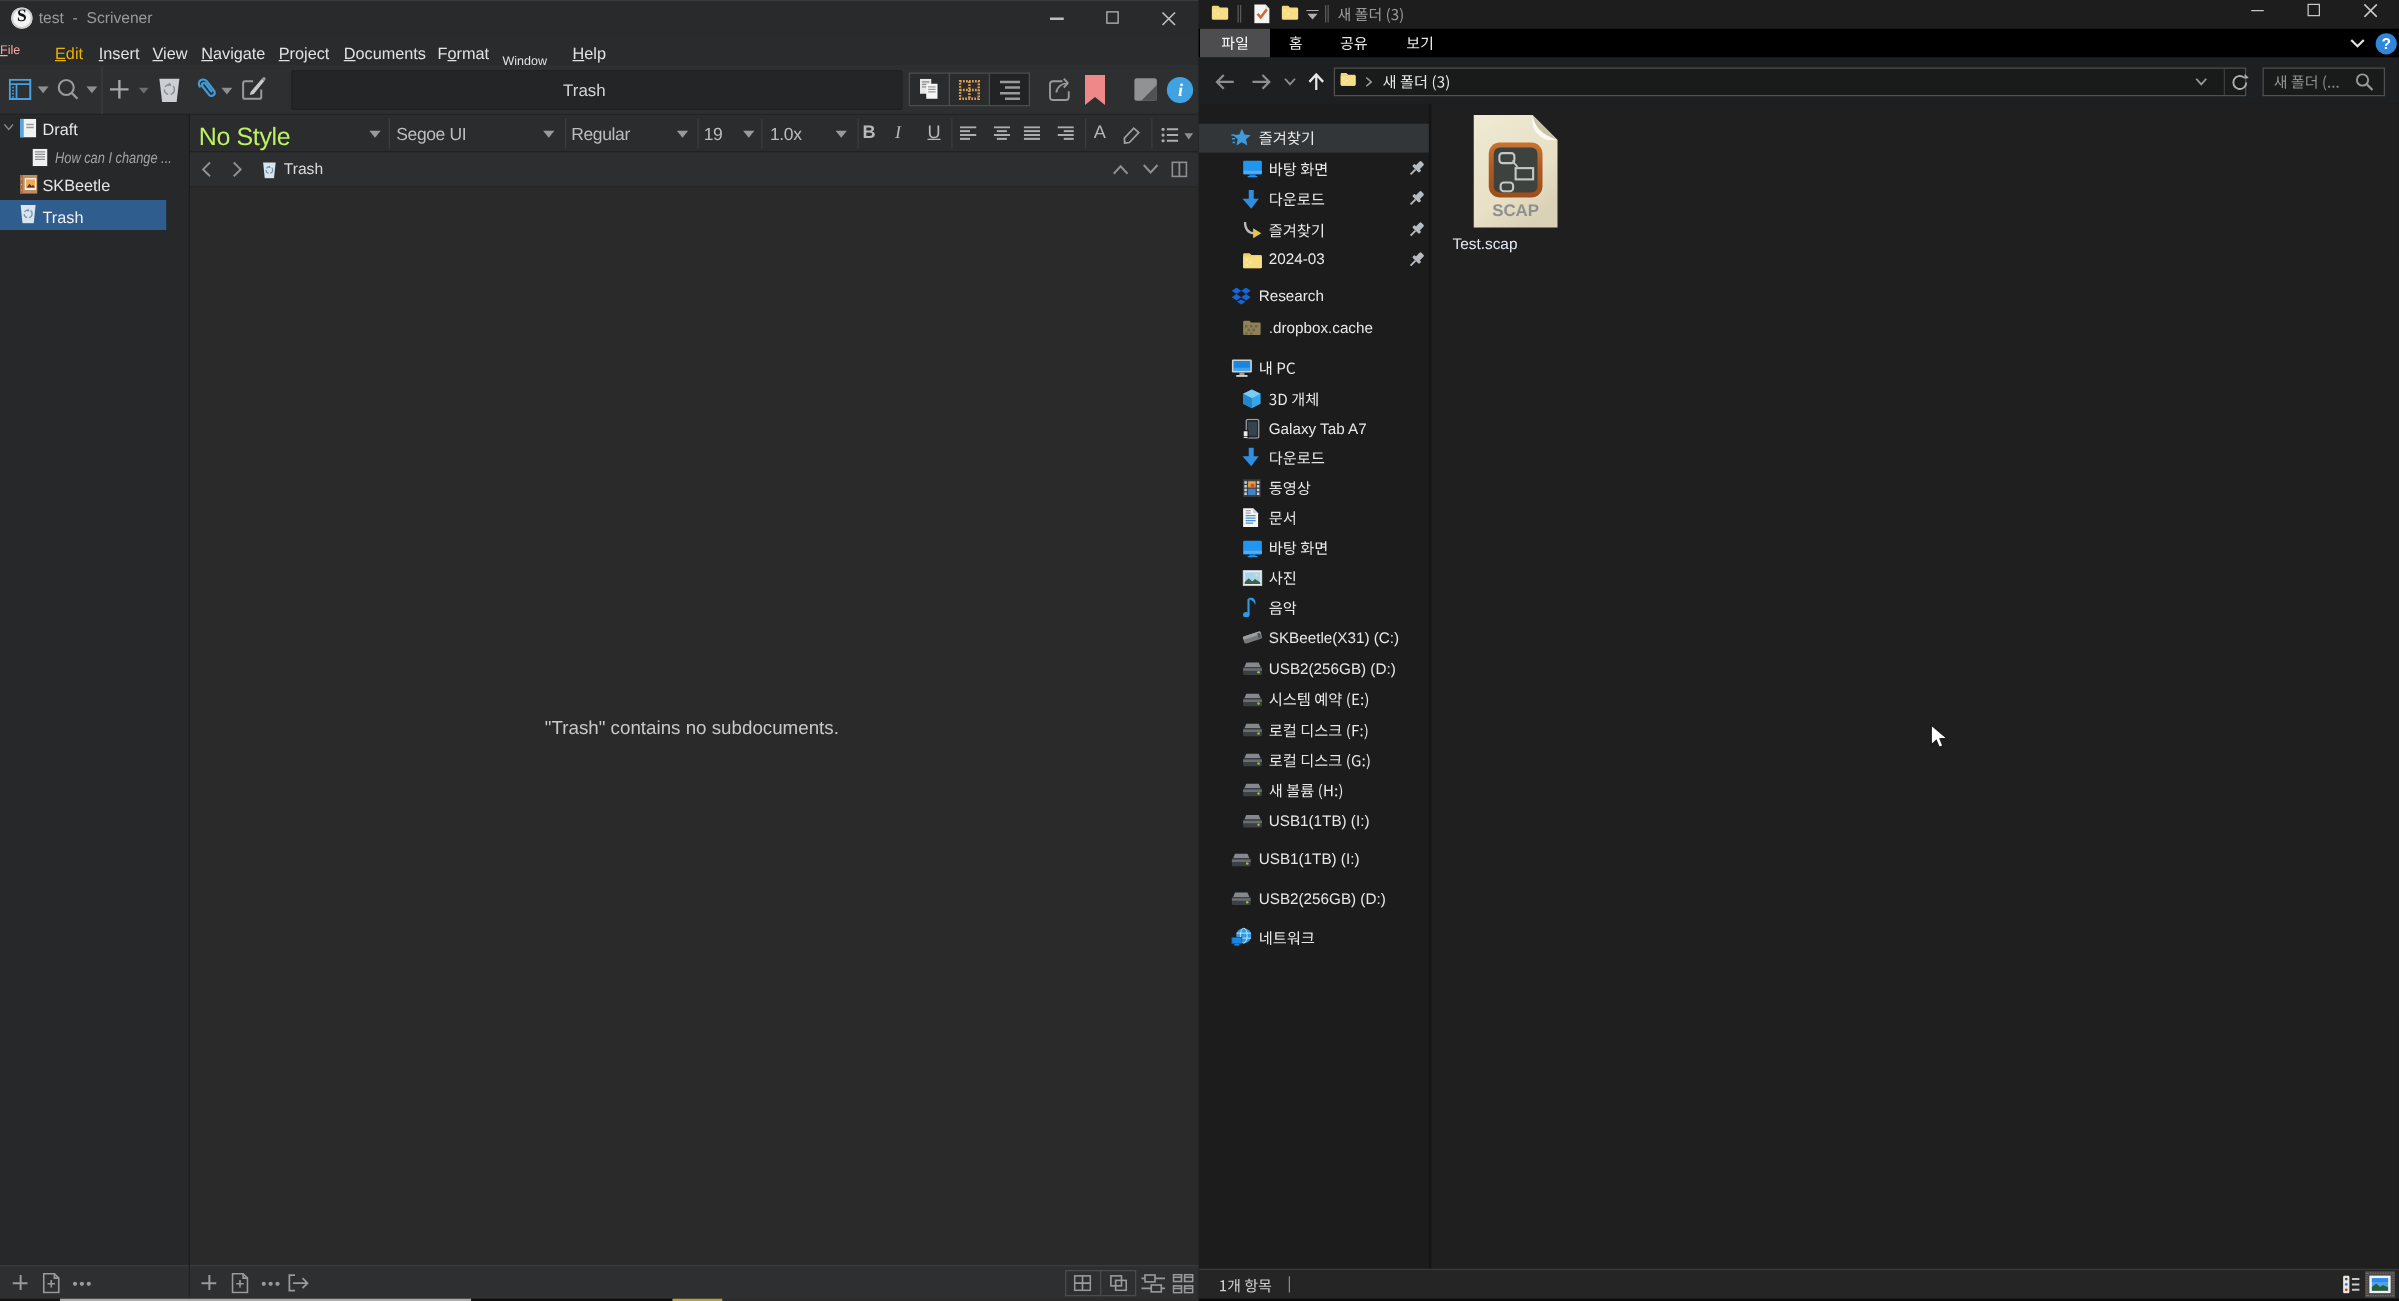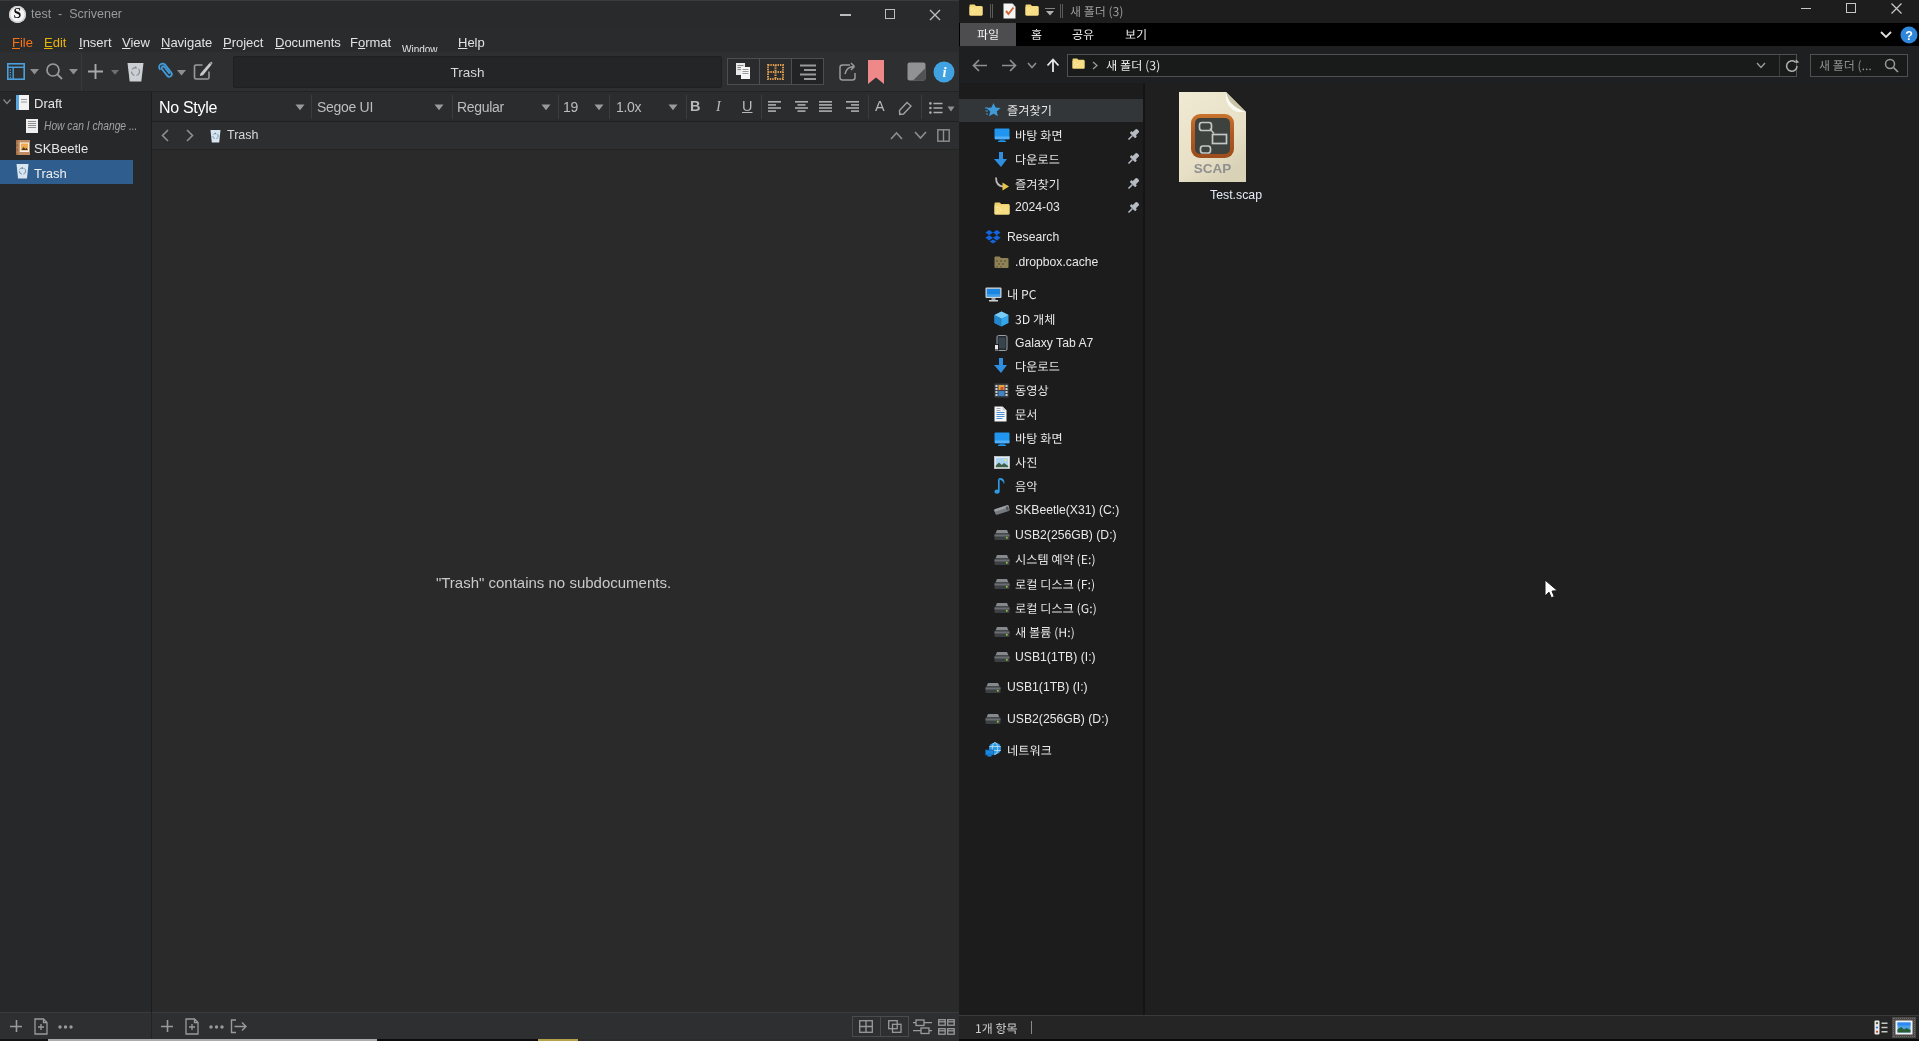--- a/index.html
+++ b/index.html
@@ -13,21 +13,21 @@
     <div class="ab" style="left:9px;top:6px;width:17px;height:17px;border-radius:50%;background:#f5f5f5;box-shadow:inset 0 0 0 1.5px #cfcfcf">
       <div style="position:absolute;left:0;top:-1px;width:17px;height:17px;text-align:center;font-family:'Liberation Serif',serif;font-weight:bold;font-size:14px;color:#111;line-height:18px">S</div>
     </div>
     <div class="ab" style="left:31px;top:7px;font-size:12.5px;color:#9a9a9a">test&nbsp; -&nbsp; Scrivener</div>
     <div class="ab" style="left:840px;top:14px;width:11px;height:1.5px;background:#bdbdbd"></div>
     <div class="ab" style="left:885px;top:9px;width:10px;height:10px;border:1.4px solid #bdbdbd"></div>
     <svg class="ab" style="left:929px;top:9px" width="12" height="12" viewBox="0 0 12 12">
       <path d="M1 1L11 11M11 1L1 11" stroke="#bdbdbd" stroke-width="1.4"></path>
     </svg>
     <div class="ab" style="left:0;top:30px;width:959px;height:22px;background:#2a2b2c"></div>
-    <div class="ab" style="left:12px;top:35px;font-size:13px;color:#f97316"><u>F</u>ile</div>
+    <div class="ab" style="left:0;top:35px;font-size:10px;color:#fca5a5"><u>F</u>ile</div>
     <div class="ab" style="left:44px;top:35px;font-size:13px;color:#eab308"><u>E</u>dit</div>
     <div class="ab" style="left:79px;top:35px;font-size:13px;color:#e2e2e2"><u>I</u>nsert</div>
     <div class="ab" style="left:122px;top:35px;font-size:13px;color:#e2e2e2"><u>V</u>iew</div>
     <div class="ab" style="left:161px;top:35px;font-size:13px;color:#e2e2e2"><u>N</u>avigate</div>
     <div class="ab" style="left:223px;top:35px;font-size:13px;color:#e2e2e2"><u>P</u>roject</div>
     <div class="ab" style="left:275px;top:35px;font-size:13px;color:#e2e2e2"><u>D</u>ocuments</div>
     <div class="ab" style="left:350px;top:35px;font-size:13px;color:#e2e2e2">F<u>o</u>rmat</div>
     <div class="ab" style="left:402px;top:44px;font-size:10px;color:#e2e2e2"><u>W</u>indow</div>
     <div class="ab" style="left:458px;top:35px;font-size:13px;color:#e2e2e2"><u>H</u>elp</div>
     <div class="ab" style="left:0;top:52px;width:959px;height:40px;background:#2e2f30;border-bottom:1px solid #232323"></div>
@@ -102,21 +102,21 @@
     </svg>
     <svg class="ab" style="left:907px;top:62px" width="19" height="19" viewBox="0 0 19 19">
 <rect x="0.5" y="0.5" width="18" height="18" rx="2" fill="#909294"></rect>
 <path d="M18.5 6v10.5a2 2 0 0 1 -2 2H6z" fill="#505254"></path>
 </svg>
     <svg class="ab" style="left:933px;top:61px" width="22" height="22" viewBox="0 0 22 22">
 <circle cx="11" cy="11" r="10.5" fill="#41a2e2"></circle>
 <text x="11.5" y="16" font-family="Liberation Serif,serif" font-style="italic" font-weight="bold" font-size="14.5" fill="#fff" text-anchor="middle">i</text>
 </svg>
     <div class="ab" style="left:151px;top:92px;width:808px;height:30px;background:#2b2c2d;border-bottom:1px solid #1f1f1f"></div>
-    <div class="ab" style="left:159px;top:99px;font-size:16px;letter-spacing:-0.3px;color:#ffffff">No Style</div>
+    <div class="ab" style="left:159px;top:99px;font-size:20px;letter-spacing:-0.3px;color:#bef264">No Style</div>
     <div class="ab" style="left:317px;top:99px;font-size:14px;letter-spacing:-0.3px;color:#bdbdbd">Segoe UI</div>
     <div class="ab" style="left:457px;top:99px;font-size:14px;letter-spacing:-0.3px;color:#bdbdbd">Regular</div>
     <div class="ab" style="left:563px;top:99px;font-size:14px;letter-spacing:-0.3px;color:#bdbdbd">19</div>
     <div class="ab" style="left:616px;top:99px;font-size:14px;letter-spacing:-0.3px;color:#bdbdbd">1.0x</div>
     <svg class="ab" style="left:295px;top:104px" width="10" height="7" viewBox="0 0 10 7">
       <path d="M0.5 0.5h9L5 6.2z" fill="#9a9a9a"></path>
     </svg>
     <svg class="ab" style="left:434px;top:104px" width="10" height="7" viewBox="0 0 10 7">
       <path d="M0.5 0.5h9L5 6.2z" fill="#9a9a9a"></path>
     </svg>
@@ -655,21 +655,21 @@
 <path d="M48 1C50 10 54 16 68 21L60 21C52 19 48 12 48 7z" fill="#fbfaf2"></path>
 <rect x="13" y="23" width="43" height="44" rx="9" fill="url(#og)"></rect>
 <rect x="17" y="27" width="35" height="36" rx="5" fill="#3d423f"></rect>
 <rect x="21.5" y="31.5" width="12" height="8" rx="2.5" fill="none" stroke="#c2c7c7" stroke-width="1.7"></rect>
 <rect x="34.5" y="43.5" width="14" height="9" fill="none" stroke="#c2c7c7" stroke-width="1.7"></rect>
 <rect x="22.5" y="55" width="10" height="7" rx="2.5" fill="none" stroke="#c2c7c7" stroke-width="1.7"></rect>
 <path d="M32.5 38.5l3.5 4" stroke="#c2c7c7" stroke-width="1.4"></path>
 <path d="M31.5 37l2.5 1 -0.8 2z" fill="#c2c7c7"></path>
 <text x="34.5" y="82" text-anchor="middle" font-size="13.5" font-weight="bold" fill="#8f8f8f" font-family="Liberation Sans,sans-serif">SCAP</text>
 </svg>
-    <div class="ab" style="left:203px;top:188px;width:100px;text-align:right;font-size:12.3px;color:#e4ebf5">Test.scap</div>
+    <div class="ab" style="left:203px;top:188px;width:100px;text-align:left;font-size:12.3px;color:#e4ebf5">Test.scap</div>
     <div class="ab" style="left:0;top:1015px;width:960px;height:24px;background:#252526;border-top:1px solid #3a3a3a"></div>
     <svg class="ab" style="left:16px;top:1020px" width="44" height="17" viewBox="0 0 44 17">
       <path transform="translate(0,13)" fill="#cfcfcf" d="M1.1 0.0V-1.0H3.0V-7.4H1.4V-8.2Q2.0 -8.3 2.5 -8.4Q2.9 -8.6 3.3 -8.8H4.2V-1.0H5.9V0.0Z M15.5 -9.9H16.5V0.9H15.5ZM13.8 -5.6H15.8V-4.7H13.8ZM10.9 -8.5H11.9Q11.9 -7.5 11.7 -6.5Q11.5 -5.5 11.1 -4.6Q10.6 -3.6 9.8 -2.8Q9.0 -2.0 7.9 -1.4L7.3 -2.1Q8.6 -2.9 9.4 -3.9Q10.2 -4.8 10.6 -5.9Q10.9 -7.1 10.9 -8.3ZM7.7 -8.5H11.3V-7.7H7.7ZM13.1 -9.6H14.1V0.4H13.1Z M28.4 -9.9H29.5V-2.9H28.4ZM29.2 -6.9H31.1V-6.1H29.2ZM26.0 -2.8Q27.1 -2.8 27.9 -2.6Q28.7 -2.4 29.2 -2.0Q29.6 -1.6 29.6 -1.0Q29.6 -0.4 29.2 0.1Q28.7 0.5 27.9 0.7Q27.1 0.9 26.0 0.9Q24.9 0.9 24.1 0.7Q23.3 0.5 22.9 0.1Q22.5 -0.4 22.5 -1.0Q22.5 -1.6 22.9 -2.0Q23.3 -2.4 24.1 -2.6Q24.9 -2.8 26.0 -2.8ZM26.0 -2.0Q24.9 -2.0 24.2 -1.8Q23.5 -1.5 23.5 -1.0Q23.5 -0.4 24.2 -0.2Q24.9 0.1 26.0 0.1Q27.2 0.1 27.9 -0.2Q28.6 -0.4 28.6 -1.0Q28.6 -1.5 27.9 -1.8Q27.2 -2.0 26.0 -2.0ZM21.0 -8.7H27.5V-7.9H21.0ZM24.2 -7.4Q25.0 -7.4 25.6 -7.1Q26.2 -6.9 26.5 -6.5Q26.9 -6.0 26.9 -5.4Q26.9 -4.9 26.5 -4.4Q26.2 -4.0 25.6 -3.8Q25.0 -3.5 24.2 -3.5Q23.5 -3.5 22.9 -3.8Q22.3 -4.0 22.0 -4.4Q21.6 -4.9 21.6 -5.4Q21.6 -6.0 22.0 -6.5Q22.3 -6.9 22.9 -7.1Q23.5 -7.4 24.2 -7.4ZM24.2 -6.6Q23.5 -6.6 23.1 -6.3Q22.6 -6.0 22.6 -5.4Q22.6 -4.9 23.1 -4.6Q23.5 -4.3 24.2 -4.3Q25.0 -4.3 25.4 -4.6Q25.9 -4.9 25.9 -5.4Q25.9 -6.0 25.4 -6.3Q25.0 -6.6 24.2 -6.6ZM23.7 -10.0H24.8V-8.3H23.7Z M33.3 -9.5H40.6V-5.8H33.3ZM39.6 -8.6H34.3V-6.6H39.6ZM32.0 -4.4H41.9V-3.6H32.0ZM36.4 -6.0H37.5V-4.1H36.4ZM33.1 -2.5H40.7V0.9H39.6V-1.7H33.1Z"></path>
     </svg>
     <div class="ab" style="left:72px;top:1021px;width:1px;height:13px;background:#8a8a8a"></div>
     <svg class="ab" style="left:915px;top:1020px" width="15" height="15" viewBox="0 0 15 15">
 <rect x="0.5" y="0.5" width="5" height="14" rx="1" fill="#e8e8e8"></rect>
 <circle cx="3" cy="3.2" r="1.1" fill="#3c5a28"></circle>
       <circle cx="3" cy="7.5" r="1.1" fill="#3f78c8"></circle>
       <circle cx="3" cy="11.8" r="1.1" fill="#b8432a"></circle>

